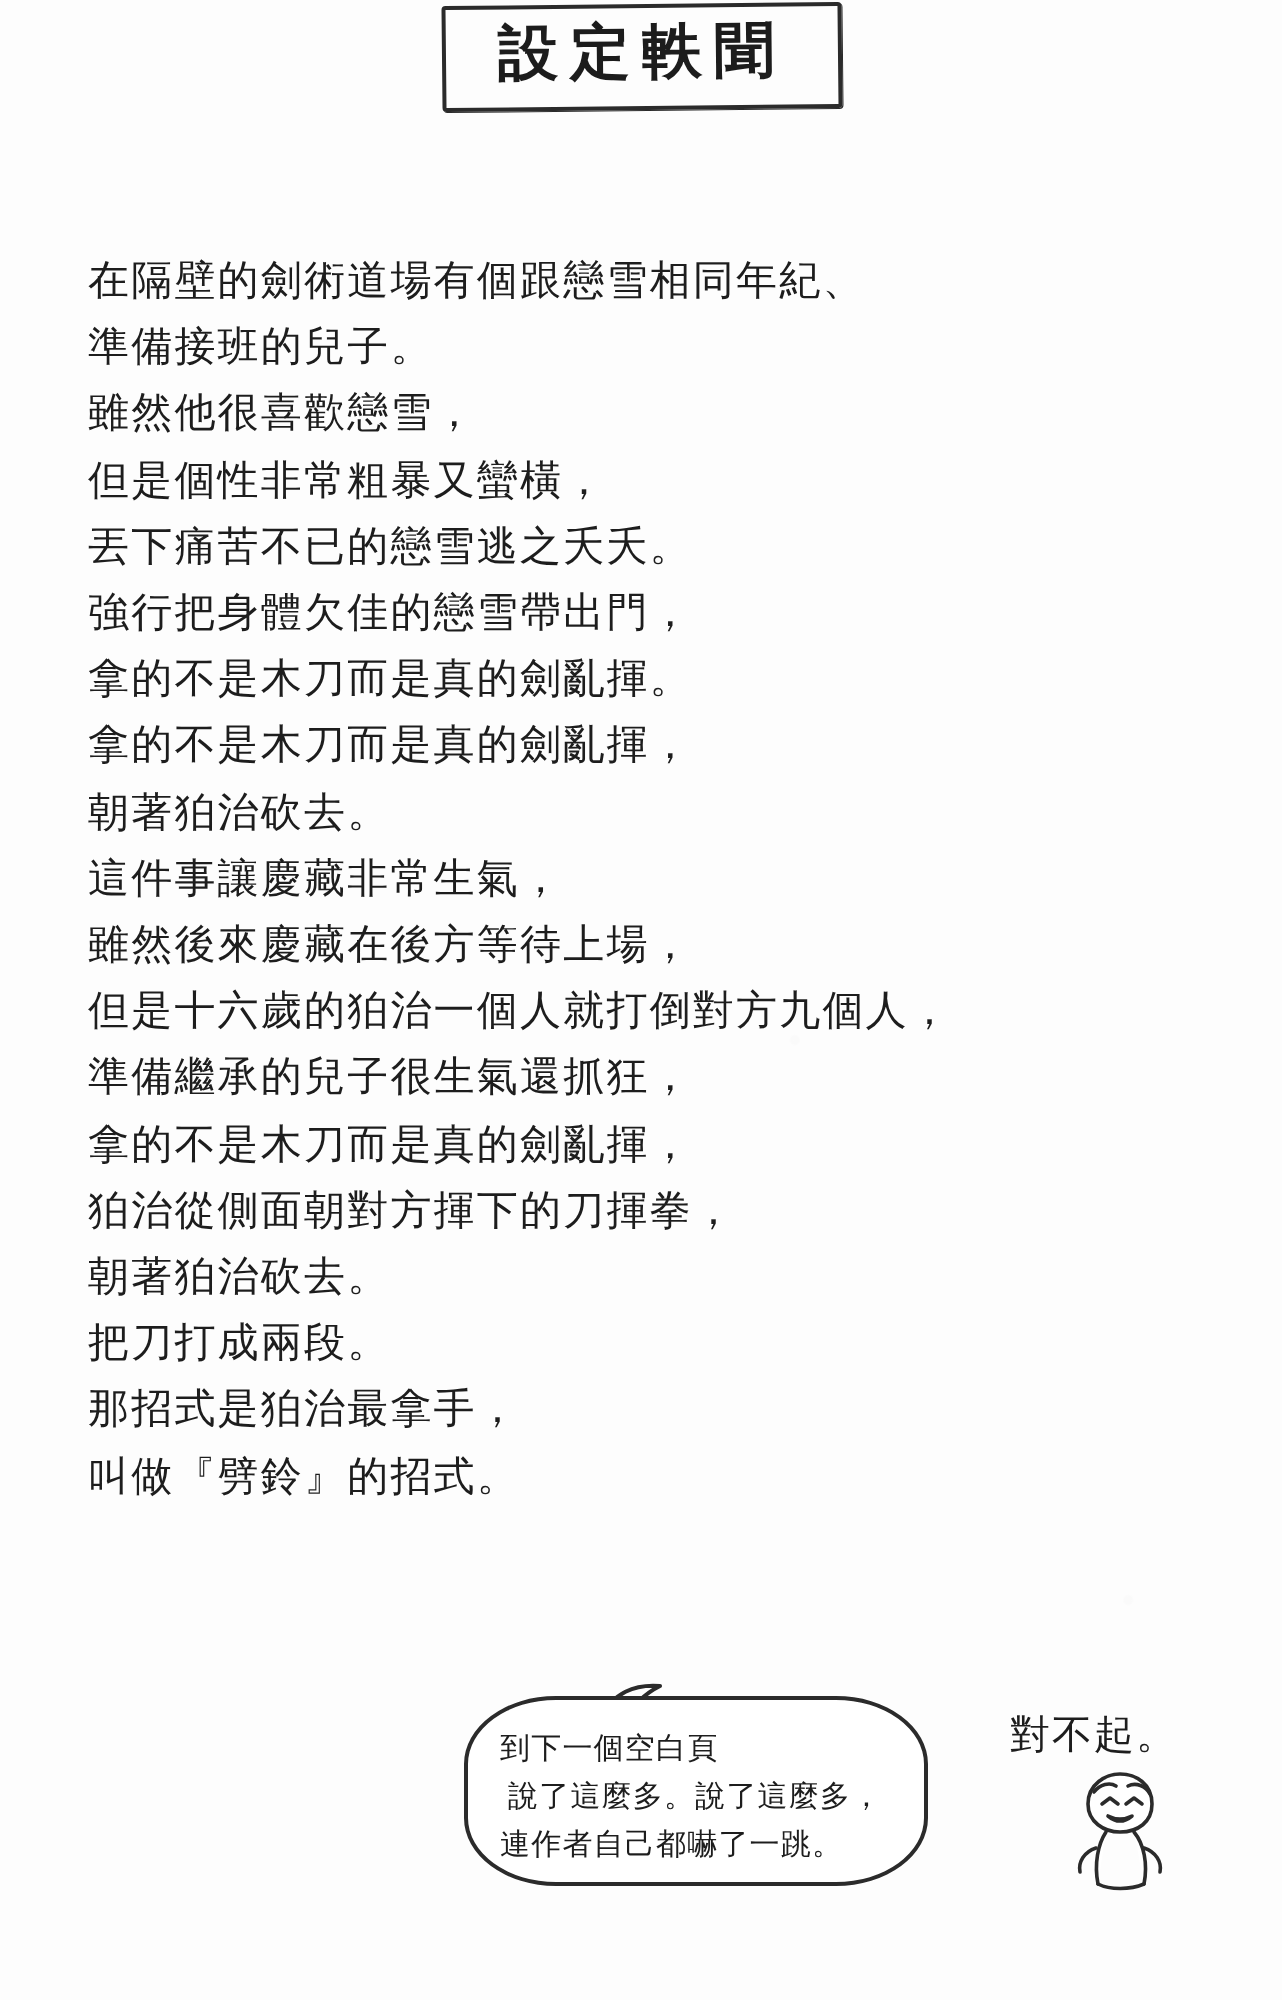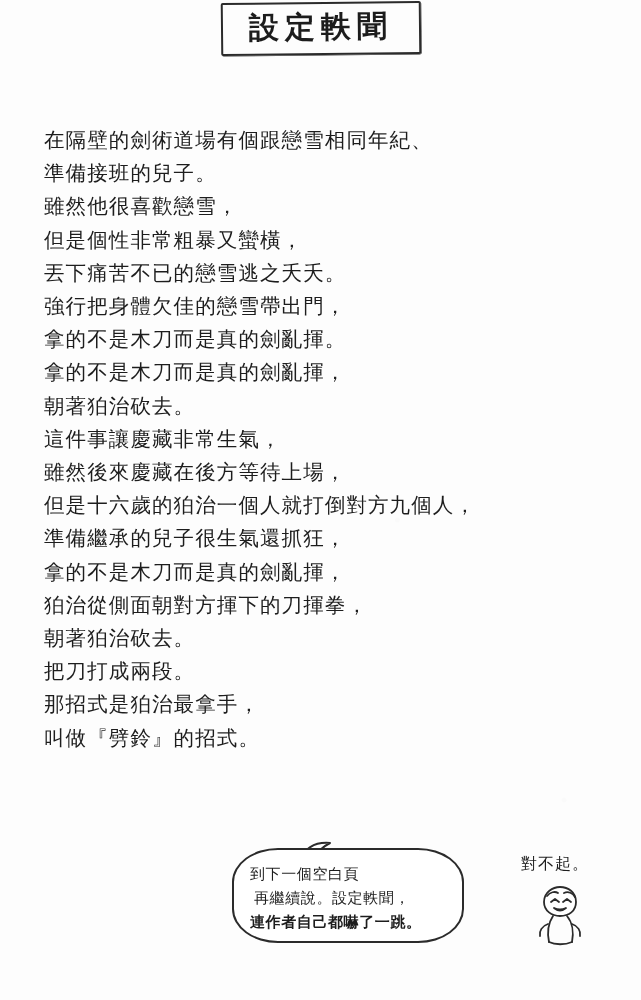--- a/index.html
+++ b/index.html
@@ -87,34 +87,34 @@
     box-sizing: border-box;
   }
   .bubble-line {
     font-size: 15px;
     line-height: 24px;
     letter-spacing: 0.6px;
     color: #1d1d1d;
     white-space: nowrap;
   }
   .bubble-line.l2 { padding-left: 4px; }
-  .bubble-line.l3 { padding-left: 0px; font-weight: bold; }
+  .bubble-line.l3 { padding-left: 0px; }
   .bubble-tail {
     position: absolute;
     left: 296px;
     top: 6px;
     width: 46px;
     height: 22px;
   }
 
   .aside {
     position: absolute;
     right: 52px;
     top: 20px;
-    font-size: 16px;
+    font-size: 20px;
     letter-spacing: 1px;
     color: #1d1d1d;
     white-space: nowrap;
   }
 
   .chibi {
     position: absolute;
     right: 54px;
     top: 48px;
     width: 56px;
@@ -155,21 +155,21 @@
   </div>
 
   <div class="bubble-area">
 
     <svg class="bubble-tail" viewBox="0 0 46 22">
       <path d="M4,20 C10,6 22,2 34,3 C26,7 20,13 16,21 Z" fill="#ffffff" stroke="#2b2b2b" stroke-width="2" stroke-linejoin="round"></path>
     </svg>
 
     <div class="bubble">
       <div class="bubble-line l1">到下一個空白頁</div>
-      <div class="bubble-line l2">再繼續說。設定軼聞，</div>
+      <div class="bubble-line l2">說了這麼多。說了這麼多，</div>
       <div class="bubble-line l3">連作者自己都嚇了一跳。</div>
     </div>
 
     <div class="aside">對不起。</div>
 
     <svg class="chibi" viewBox="0 0 56 66">
       <g fill="none" stroke="#2b2b2b" stroke-width="1.8" stroke-linecap="round" stroke-linejoin="round">
         <path d="M13,20 C13,10 22,5 29,5 C37,5 45,10 45,20 C45,29 38,34 29,34 C21,34 13,29 13,20 Z" fill="#ffffff"></path>
         <path d="M16,14 C19,10 24,9 27,11"></path>
         <path d="M33,11 C37,9 42,11 44,15"></path>

